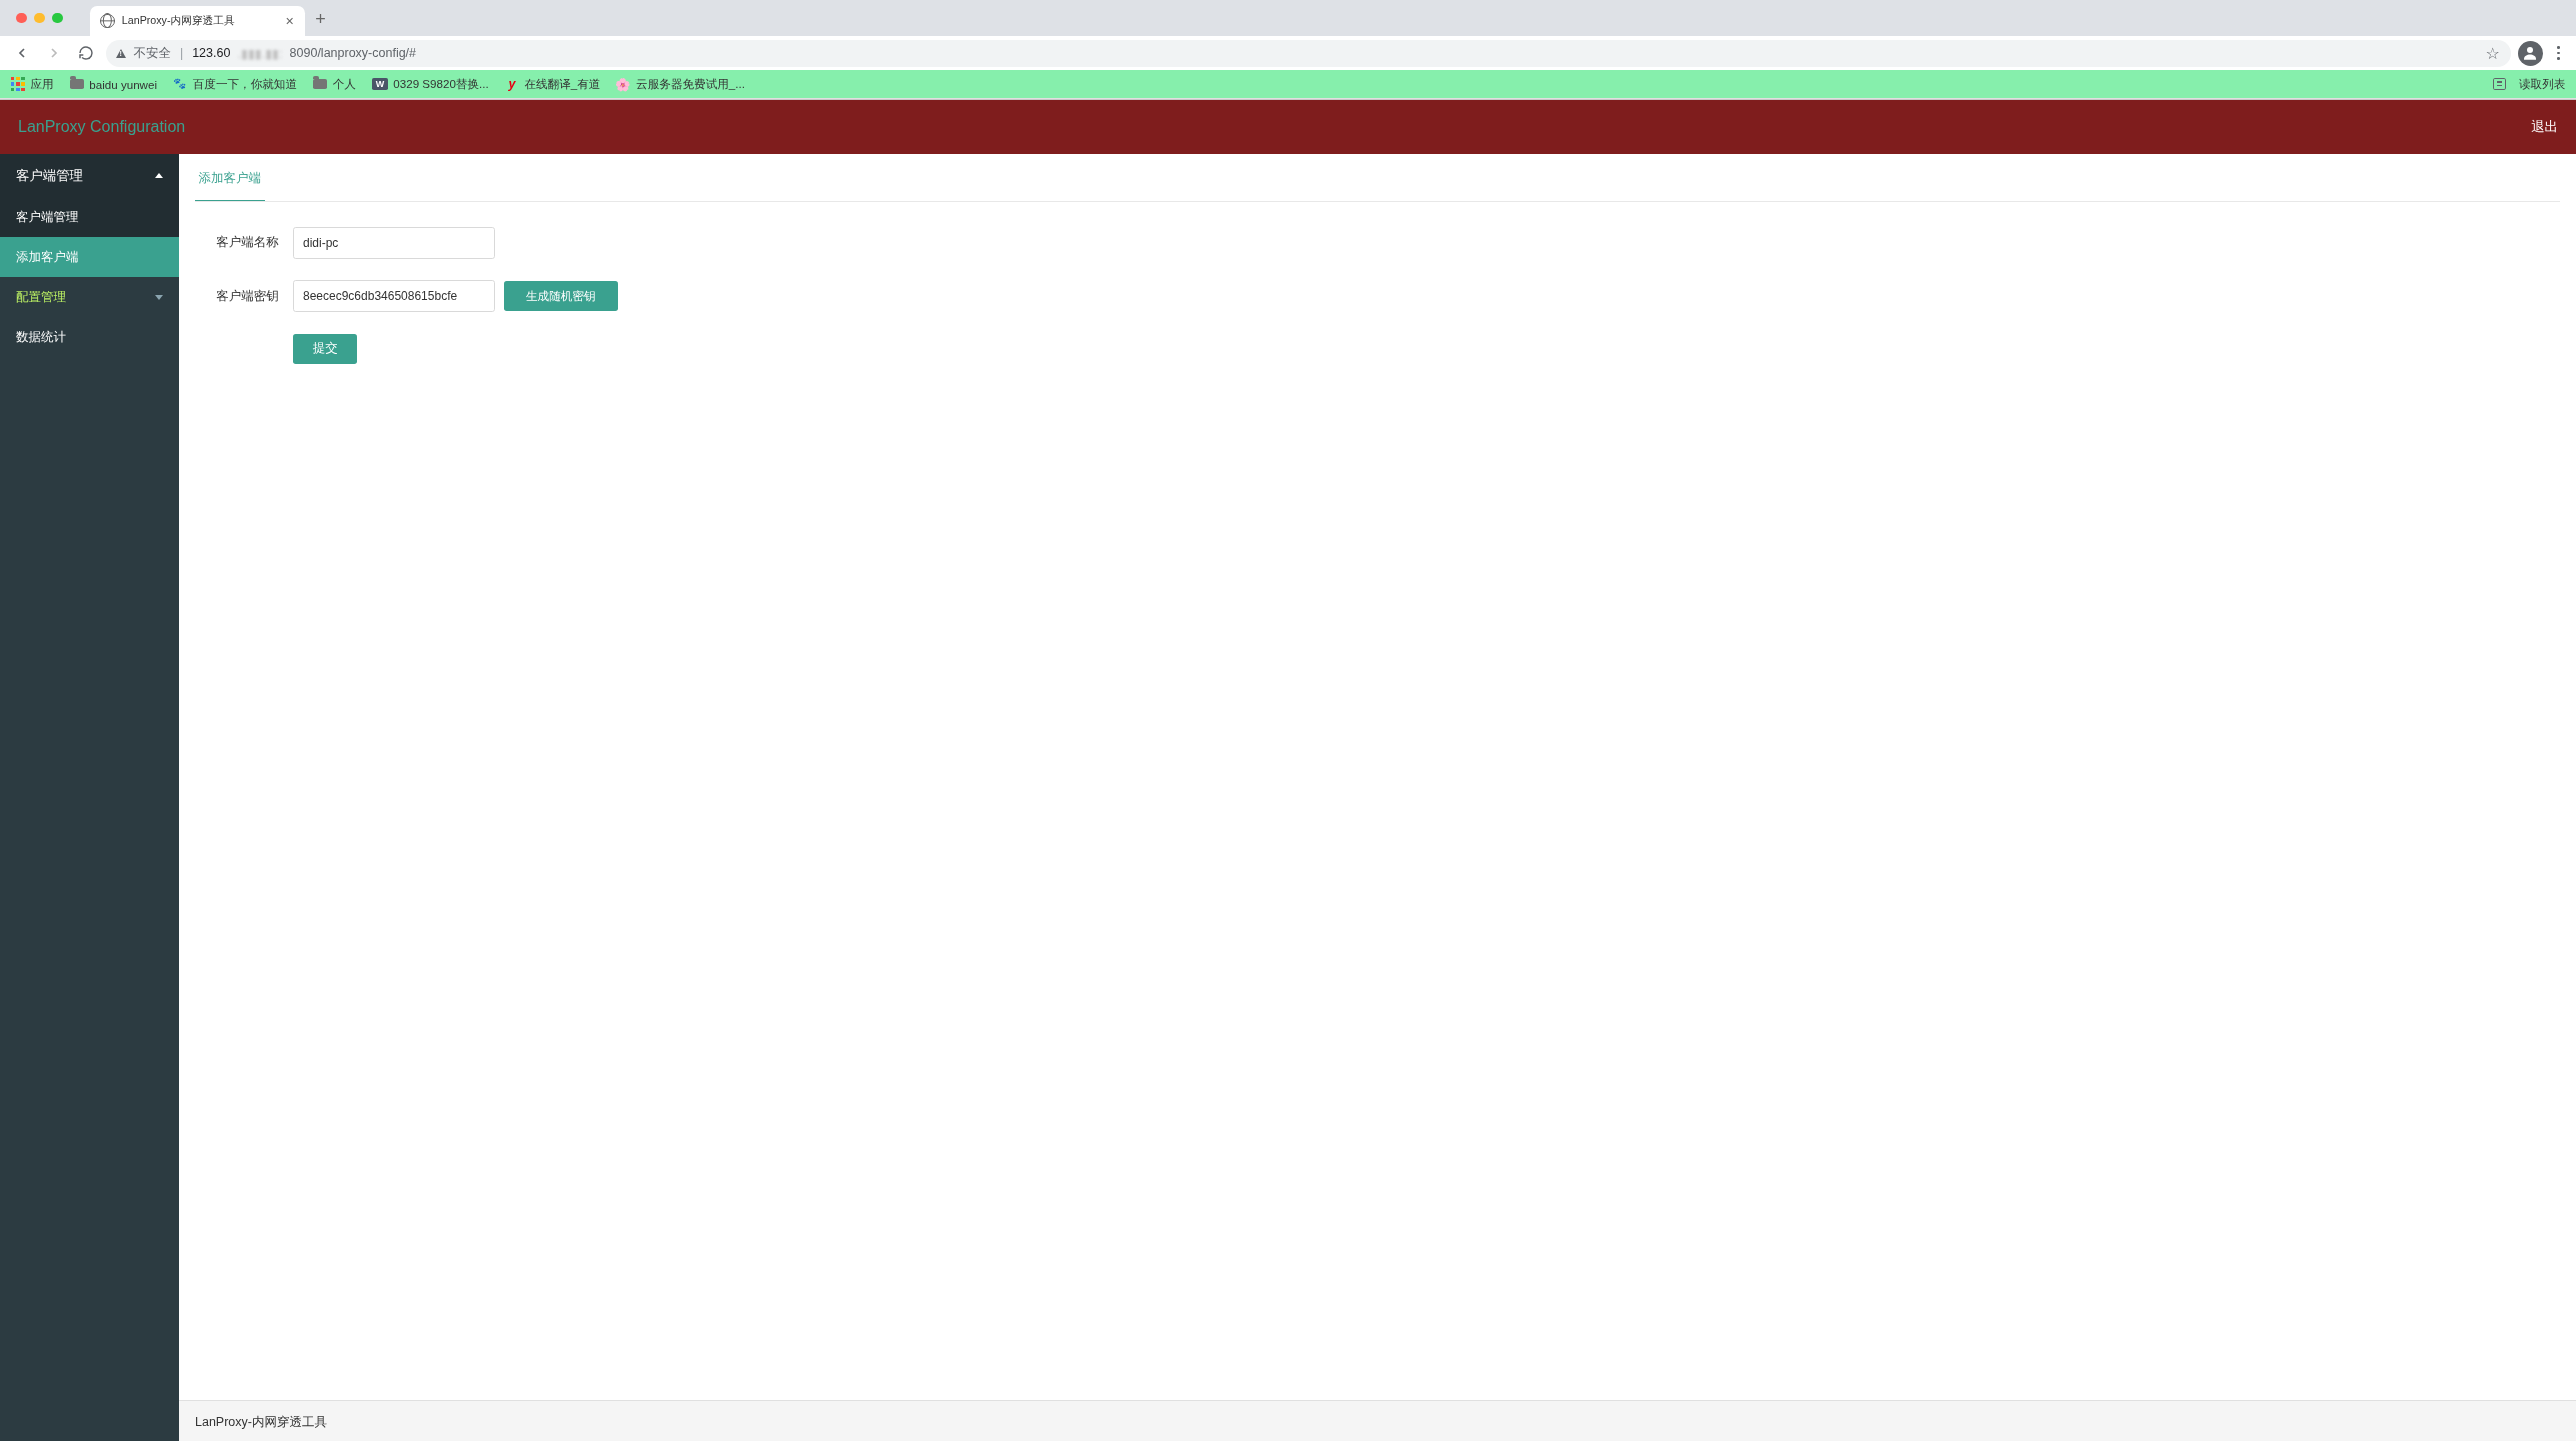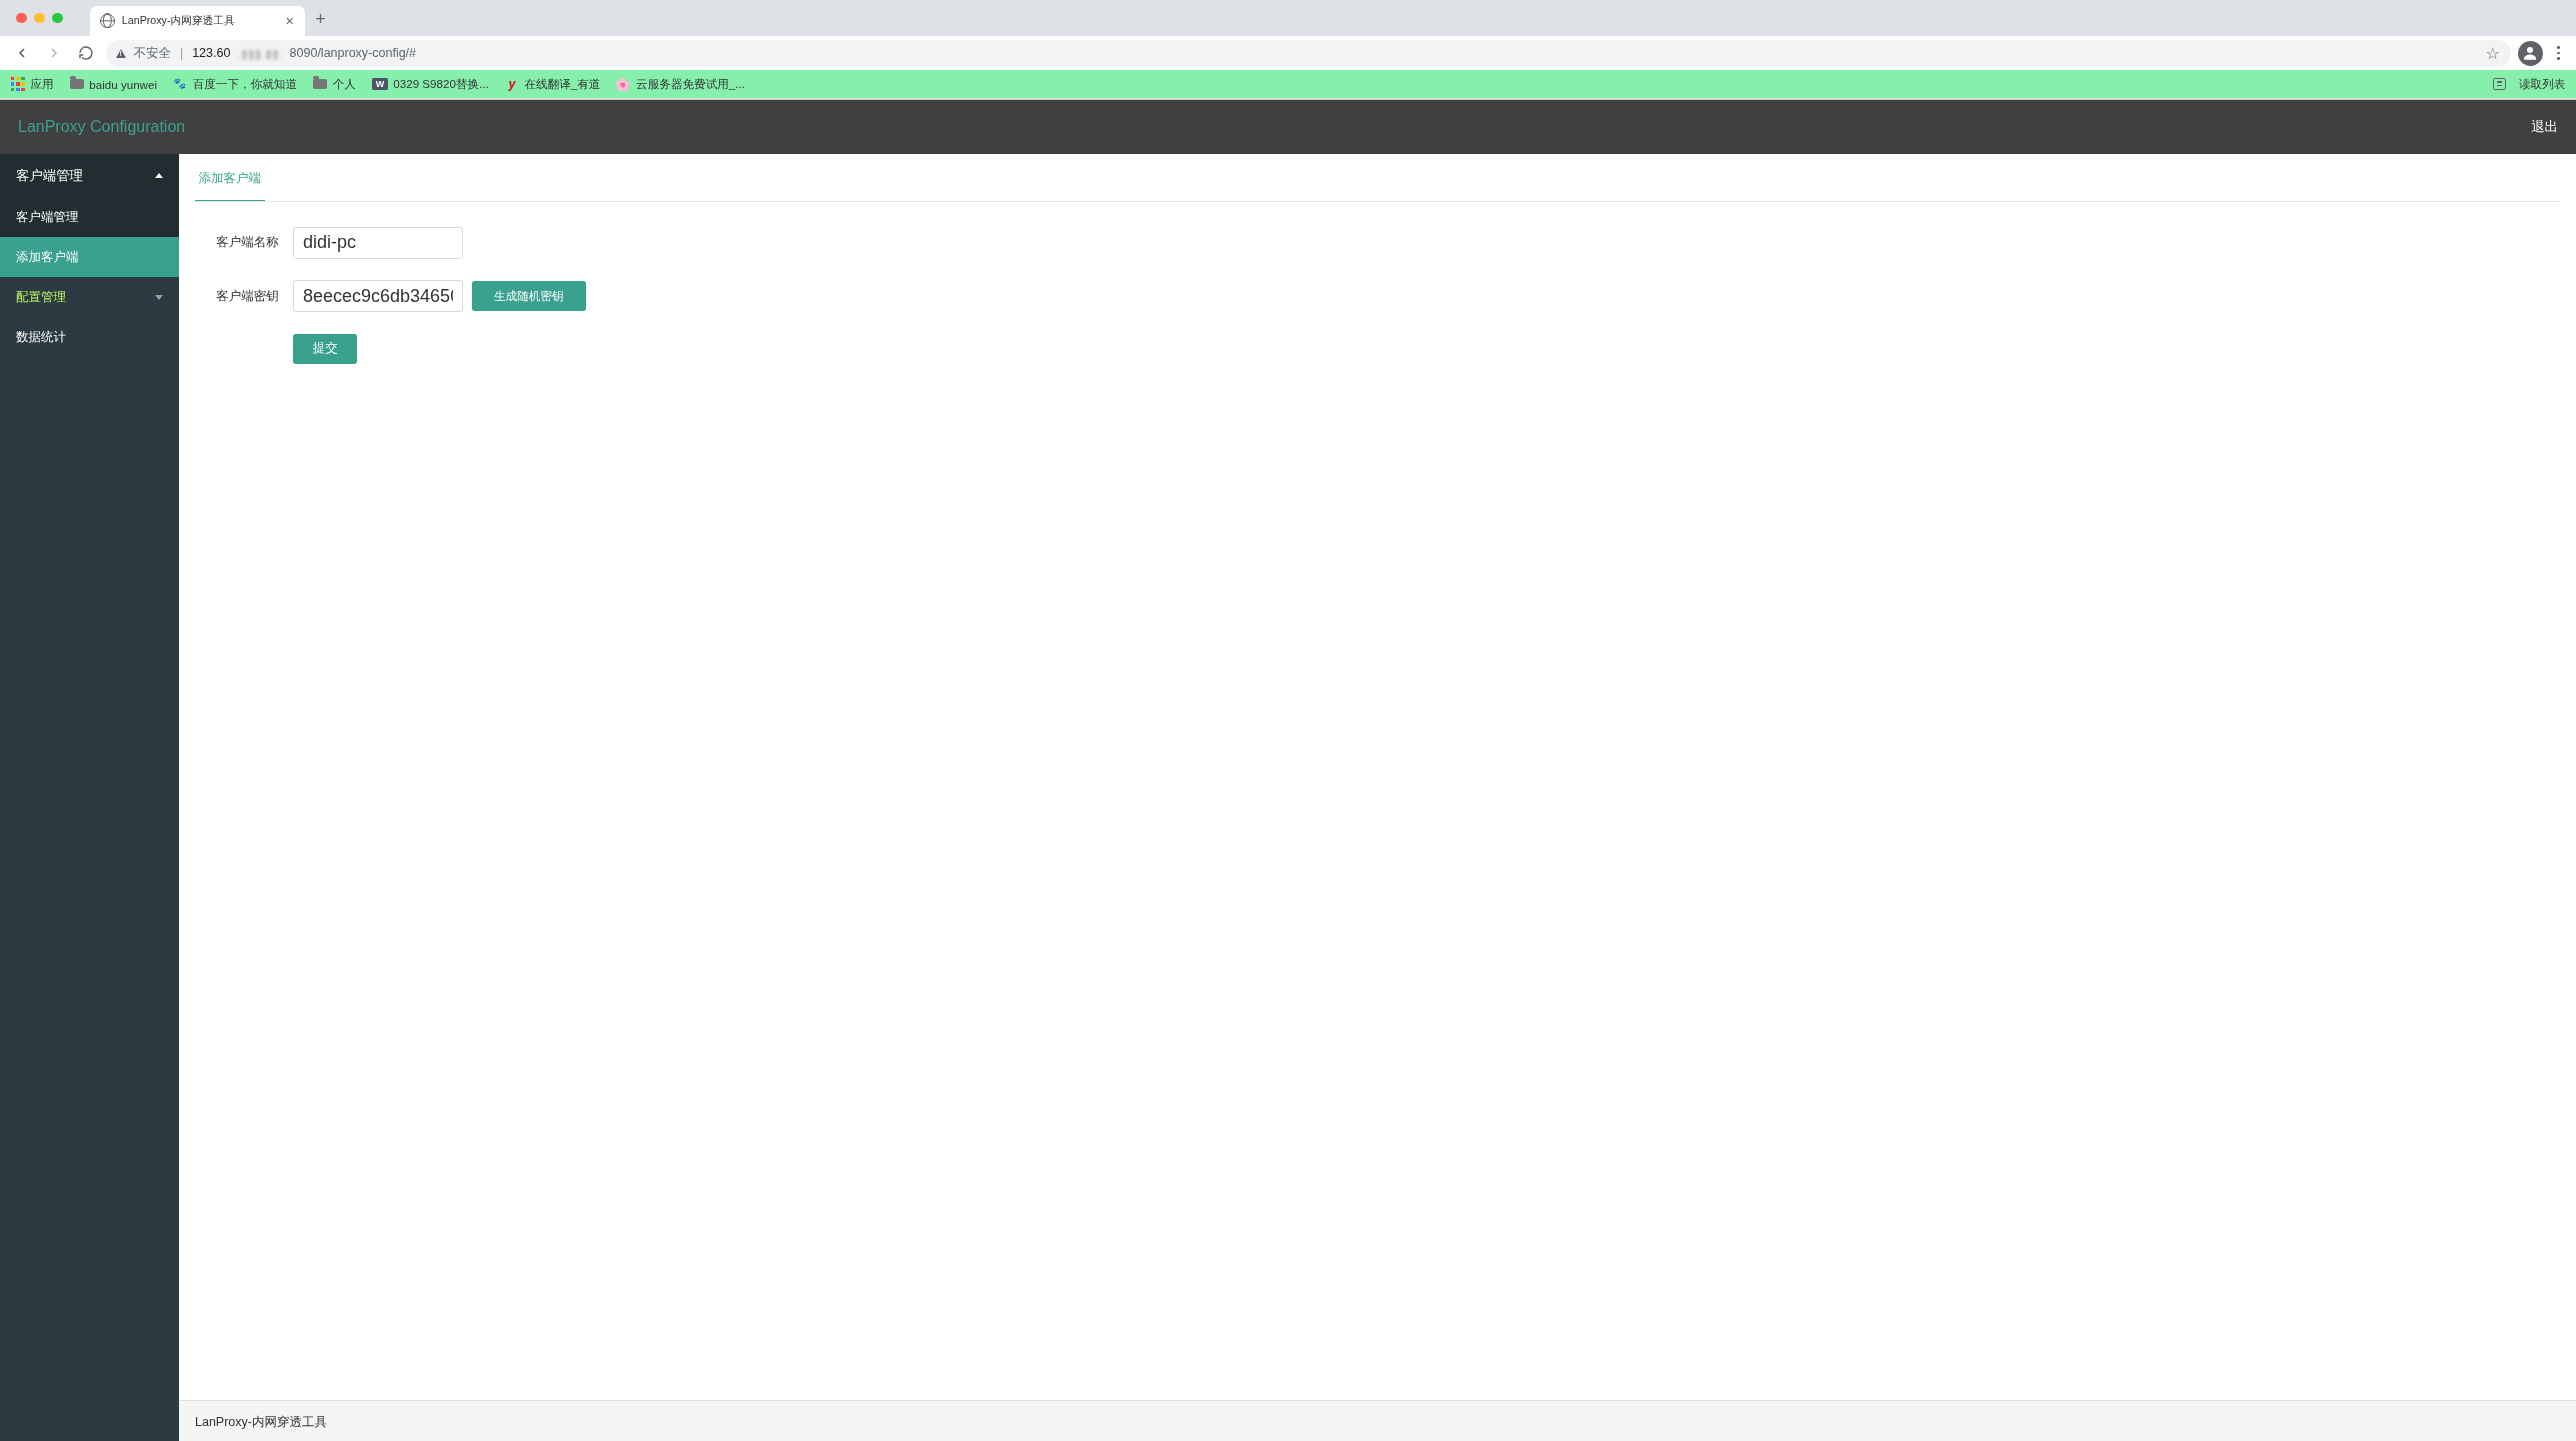--- a/index.html
+++ b/index.html
@@ -252,21 +252,21 @@
     .read-list-icon::after{top:6.3px;}
 
     
     .app {
       display: flex;
       flex-direction: column;
       height: calc(100vh - 98px);
       min-height: 626px;
     }
     .app-header {
-      background: #404040;
+      background: #7f1d1d;
       color: #3c8dbc;
       height: 54px;
       display: flex;
       align-items: center;
       padding: 0 18px;
     }
     .app-brand {
       color: #3aa18f;
       font-size: 16px;
       font-weight: 400;
@@ -363,26 +363,26 @@
       margin-bottom: 21.5px;
     }
     .form-label {
       width: 98px;
       text-align: right;
       padding-right: 14.3px;
       font-size: 12.5px;
       color: #333;
     }
     .form-input {
-      width: 170px;
+      width: 202px;
       height: 32px;
       border: 0.9px solid #d9d9d9;
       border-radius: 2.7px;
       padding: 0 9px;
-      font-size: 18px;
+      font-size: 12px;
       color: #333;
       outline: none;
     }
     .btn {
       height: 30px;
       padding: 0 22px;
       border: none;
       border-radius: 2.7px;
       background: #3aa18f;
       color: #fff;

